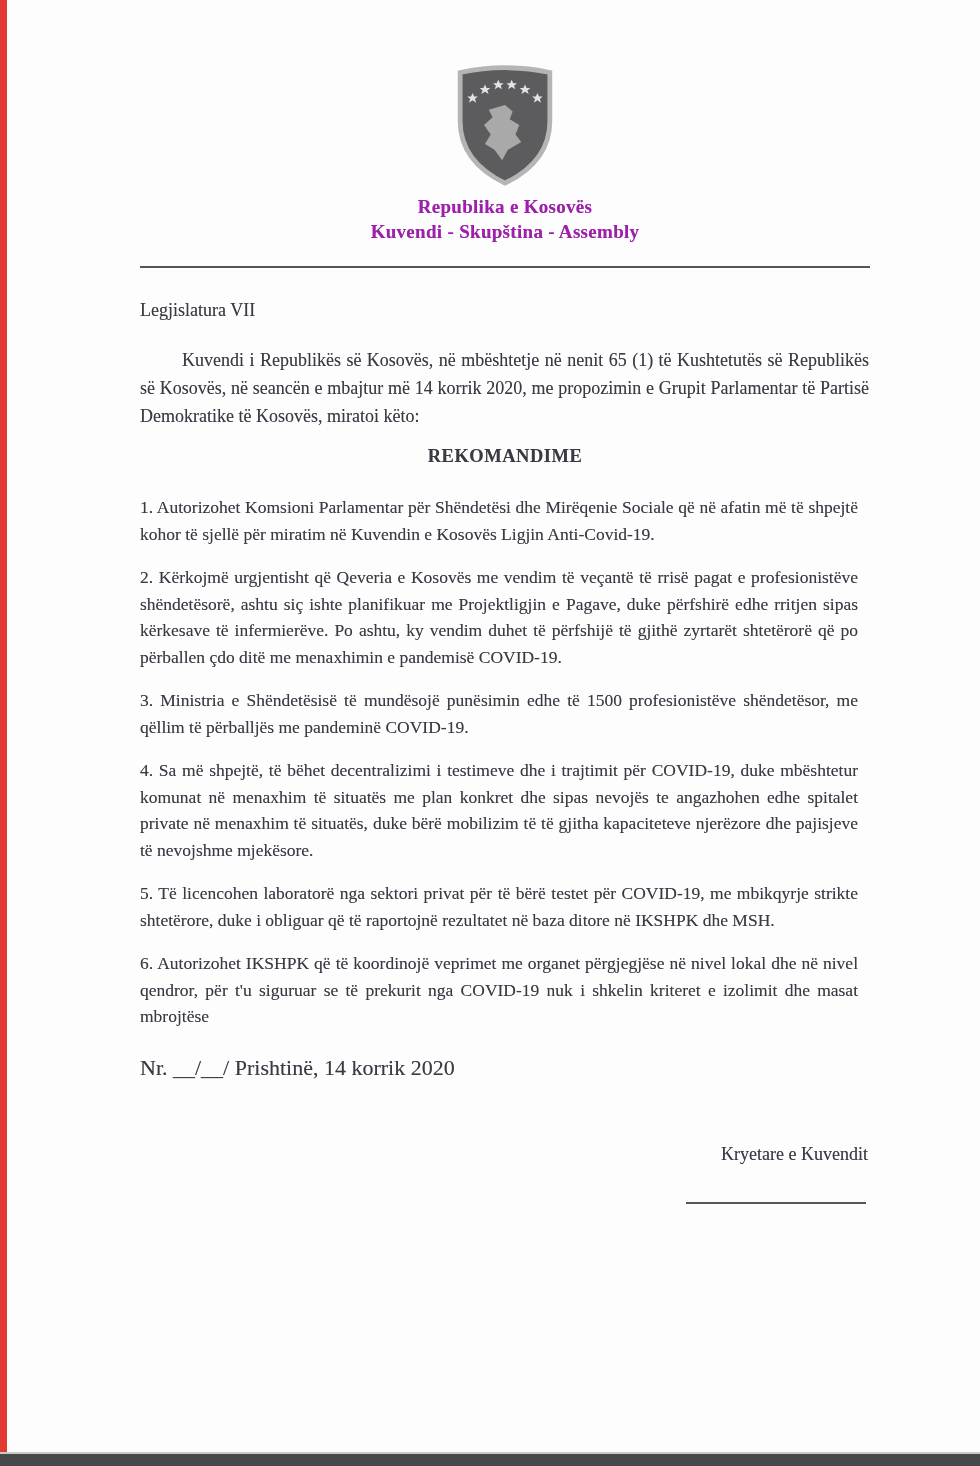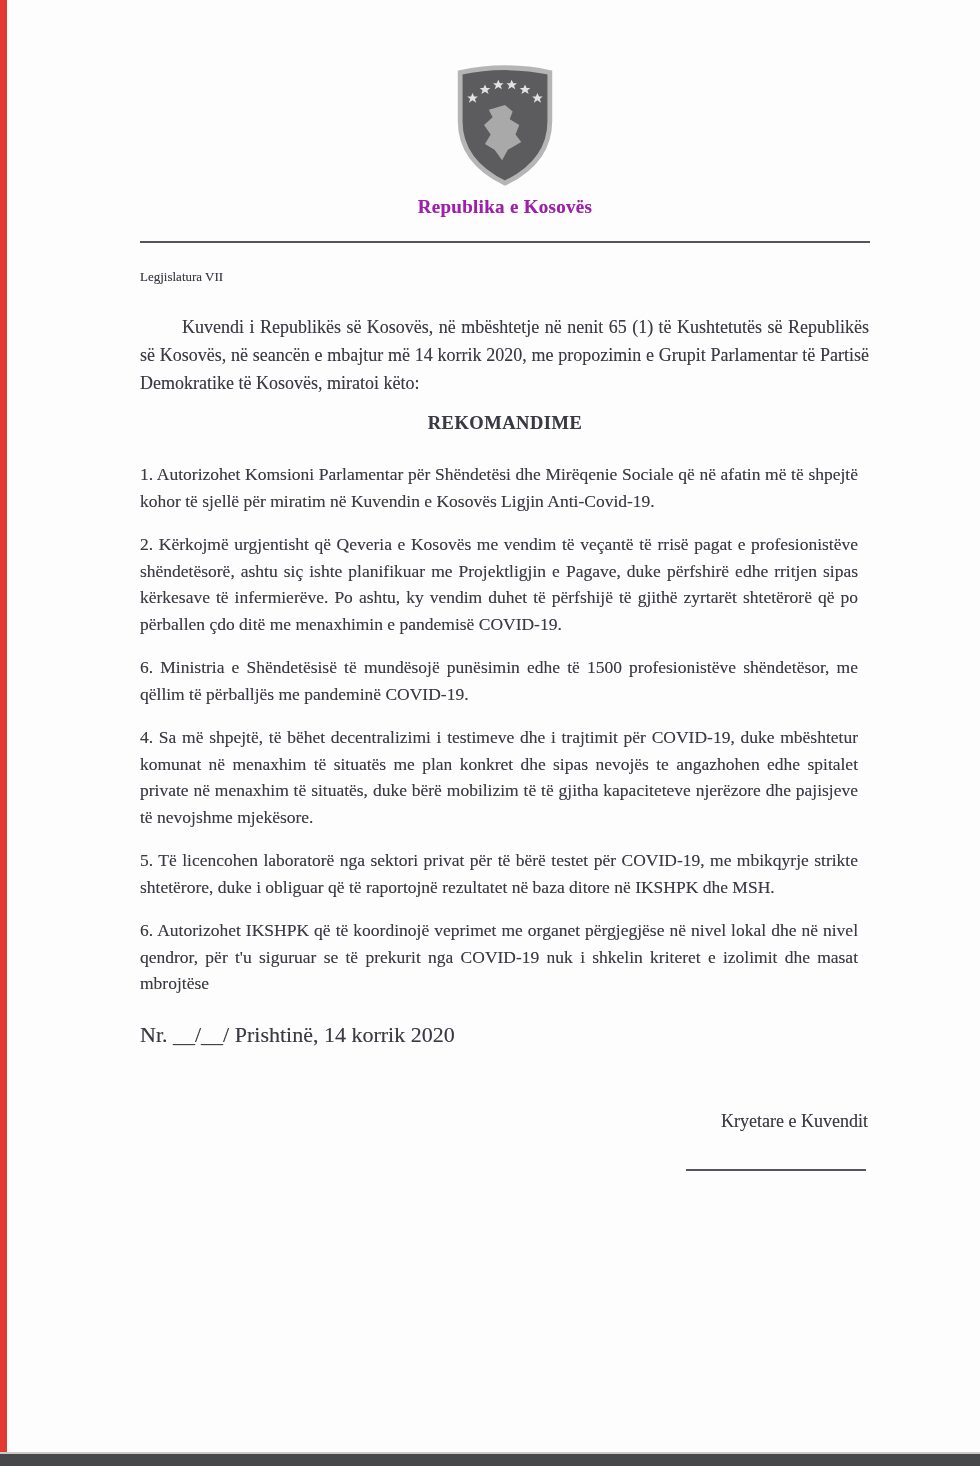--- a/index.html
+++ b/index.html
@@ -23,21 +23,21 @@
   }
   .content{
     position:absolute;left:140px;top:0;width:730px;
   }
   .emblem-wrap{width:106px;margin:62px auto 6px;}
   .emblem-wrap svg{display:block;}
   .hdr{ text-align:center;font-weight:bold;font-size:19px;line-height:25px;
         letter-spacing:.3px;color:#a21caf;}
   .hdr-block{margin-top:8px;}
   .rule{border:none;border-top:2px solid #54545c;margin:22px 0 0 0;}
-  .legislature{margin-top:22px;font-size:13px;line-height:24px;}
+  .legislature{margin-top:30px;font-size:18px;line-height:24px;}
   .intro{
     margin:24px 1px 0 0;font-size:18px;line-height:28px;
     text-align:justify;text-indent:42px;
   }
   .heading{
     margin:14px 0 26px 0;text-align:center;font-weight:bold;
     font-size:18.5px;line-height:24px;letter-spacing:.5px;
   }
   .item{
     margin:0 12px 17px 0;font-size:17.5px;line-height:26.5px;
@@ -72,33 +72,34 @@
         <use href="#st" transform="translate(48,24)"></use>
         <use href="#st" transform="translate(62,24)"></use>
         <use href="#st" transform="translate(76,29)"></use>
         <use href="#st" transform="translate(89,38)"></use>
         <path d="M55,45 L63,52 L60,60 L70,66 L66,76 L72,84 L58,92 L52,103 L44,92 L34,86 L40,76 L33,66 L42,58 L38,50 Z" fill="#a9a9a9"></path>
       </svg>
     </div>
 
     <div class="hdr-block">
       <div class="hdr">Republika e Kosovës</div>
+      <div class="hdr">Kuvendi - Skupština - Assembly</div>
     </div>
 
     <hr class="rule">
 
     <div class="legislature">Legjislatura VII</div>
 
     <p class="intro">Kuvendi i Republikës së Kosovës, në mbështetje në nenit 65 (1) të Kushtetutës së Republikës së Kosovës, në seancën e mbajtur më 14 korrik 2020, me propozimin e Grupit Parlamentar të Partisë Demokratike të Kosovës, miratoi këto:</p>
 
     <div class="heading">REKOMANDIME</div>
 
     <p class="item">1. Autorizohet Komsioni Parlamentar për Shëndetësi dhe Mirëqenie Sociale që në afatin më të shpejtë kohor të sjellë për miratim në Kuvendin e Kosovës Ligjin Anti-Covid-19.</p>
     <p class="item">2. Kërkojmë urgjentisht që Qeveria e Kosovës me vendim të veçantë të rrisë pagat e profesionistëve shëndetësorë, ashtu siç ishte planifikuar me Projektligjin e Pagave, duke përfshirë edhe rritjen sipas kërkesave të infermierëve. Po ashtu, ky vendim duhet të përfshijë të gjithë zyrtarët shtetërorë që po përballen çdo ditë me menaxhimin e pandemisë COVID-19.</p>
-    <p class="item">6. Ministria e Shëndetësisë të mundësojë punësimin edhe të 1500 profesionistëve shëndetësor, me qëllim të përballjës me pandeminë COVID-19.</p>
+    <p class="item">3. Ministria e Shëndetësisë të mundësojë punësimin edhe të 1500 profesionistëve shëndetësor, me qëllim të përballjës me pandeminë COVID-19.</p>
     <p class="item">4. Sa më shpejtë, të bëhet decentralizimi i testimeve dhe i trajtimit për COVID-19, duke mbështetur komunat në menaxhim të situatës me plan konkret dhe sipas nevojës te angazhohen edhe spitalet private në menaxhim të situatës, duke bërë mobilizim të të gjitha kapaciteteve njerëzore dhe pajisjeve të nevojshme mjekësore.</p>
     <p class="item">5. Të licencohen laboratorë nga sektori privat për të bërë testet për COVID-19, me mbikqyrje strikte shtetërore, duke i obliguar që të raportojnë rezultatet në baza ditore në IKSHPK dhe MSH.</p>
     <p class="item">6. Autorizohet IKSHPK që të koordinojë veprimet me organet përgjegjëse në nivel lokal dhe në nivel qendror, për t'u siguruar se të prekurit nga COVID-19 nuk i shkelin kriteret e izolimit dhe masat mbrojtëse</p>
 
     <p class="ref">Nr. __/__/ Prishtinë, 14 korrik 2020</p>
 
     <div class="sig">
       <div class="sig-title">Kryetare e Kuvendit</div>
       <hr class="sig-line">
     </div>

